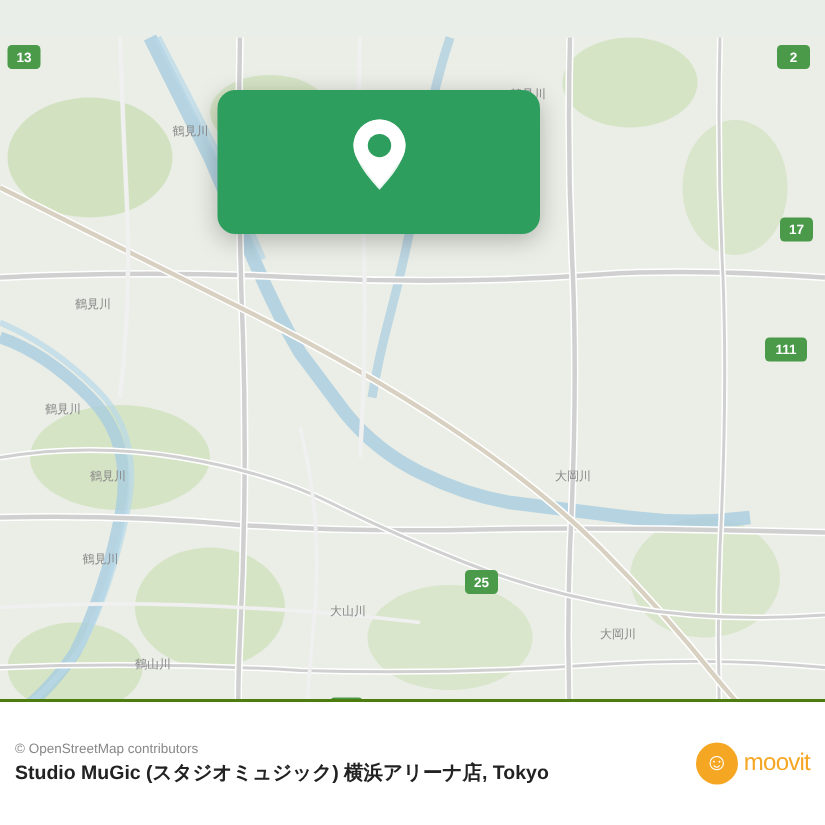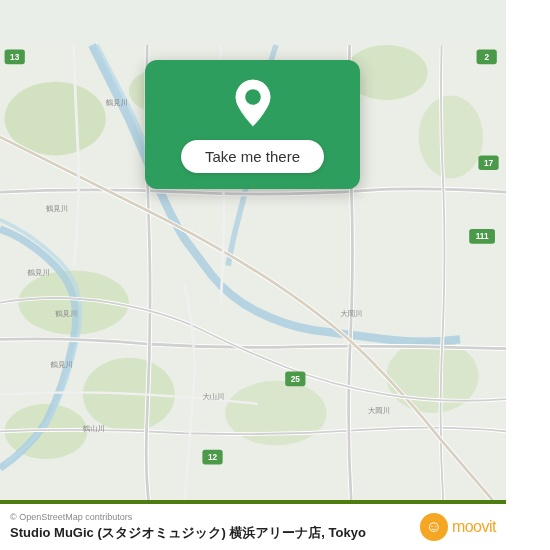--- a/index.html
+++ b/index.html
@@ -6,21 +6,21 @@
 
     body {
       width: 550px;
       height: 550px;
       overflow: hidden;
       font-family: Arial, sans-serif;
       position: relative;
     }
 
     #map-container {
-      width: 506px;
+      width: 550px;
       height: 550px;
       position: relative;
       overflow: hidden;
       background-color: #e8f0e8;
     }
 
     
     .map-bg {
       position: absolute;
       top: 0; left: 0;
@@ -71,25 +71,25 @@
       box-shadow: 0 1px 4px rgba(0,0,0,0.15);
     }
 
     
     .bottom-bar {
       position: absolute;
       bottom: 0;
       left: 0;
       width: 100%;
       background: white;
-      padding: 8px 10px;
+      padding: 26px 10px;
       display: flex;
       align-items: center;
       justify-content: space-between;
-      border-top: 4px solid #4d7c0f;
+      border-top: 2px solid #4d7c0f;
       z-index: 10;
     }
 
     .bottom-left {
       display: flex;
       flex-direction: column;
     }
 
     .copyright-text {
       font-size: 9px;
@@ -220,21 +220,20 @@
 
   <div class="take-me-card">
 
     <svg class="location-pin" viewBox="0 0 52 60" xmlns="http://www.w3.org/2000/svg">
       <circle cx="26" cy="22" r="20" fill="white" opacity="0.95"></circle>
       <path d="M26 2 C15 2 6 11 6 22 C6 36 26 56 26 56 C26 56 46 36 46 22 C46 11 37 2 26 2Z" fill="white" opacity="0.9"></path>
       <path d="M26 4 C16 4 8 12 8 22 C8 35 26 54 26 54 C26 54 44 35 44 22 C44 12 36 4 26 4Z" fill="white"></path>
       <circle cx="26" cy="22" r="9" fill="#2e9e5e"></circle>
     </svg>
 
-    <button class="take-me-btn">Take me there</button>
   </div>
 
   <div class="bottom-bar">
     <div class="bottom-left">
       <span class="copyright-text">© OpenStreetMap contributors</span>
       <span class="location-name">
         <span>Studio MuGic (スタジオミュジック) 横浜アリーナ店,</span>
         <span>Tokyo</span>
       </span>
     </div>

